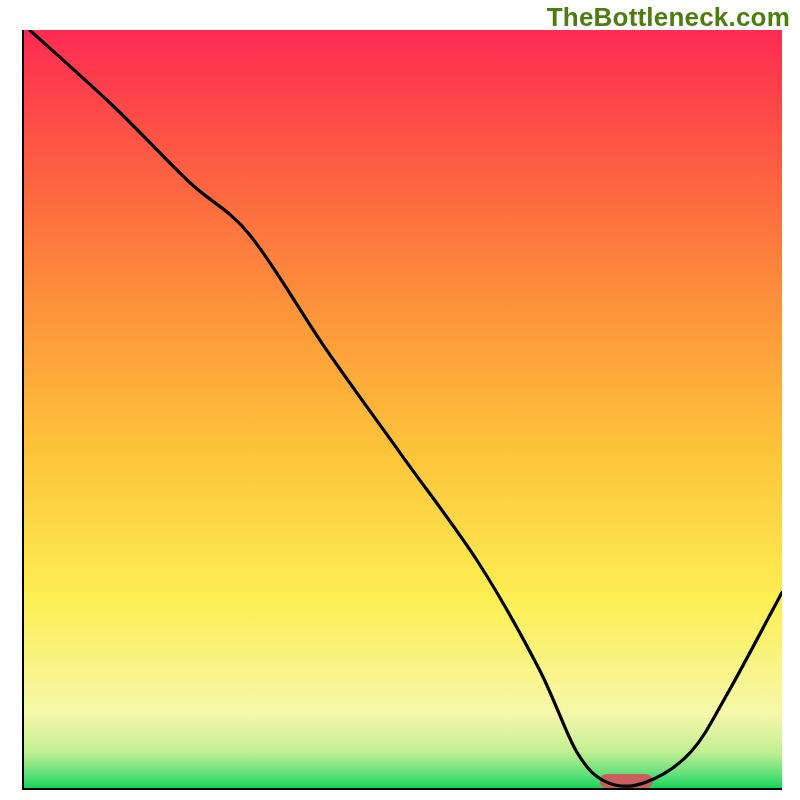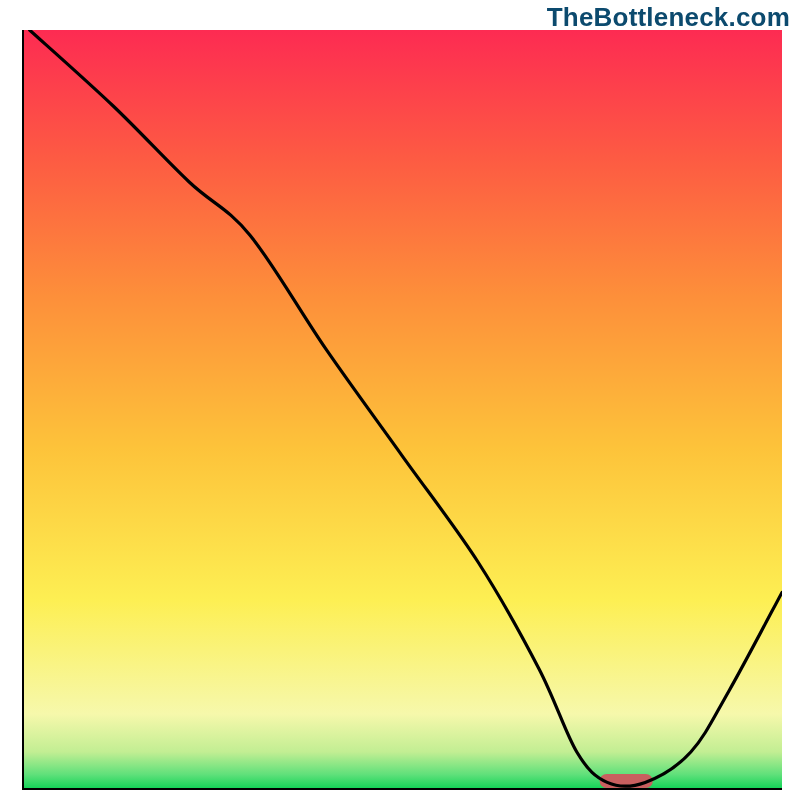--- a/index.html
+++ b/index.html
@@ -14,21 +14,21 @@
     position: relative;
     width: 800px;
     height: 800px;
   }
   .watermark {
     position: absolute;
     top: 2px;
     right: 10px;
     font-size: 26px;
     font-weight: 600;
-    color: #0c4a6e;
+    color: #4d7c0f;
     letter-spacing: 0.2px;
   }
   .plot-wrap {
     position: absolute;
     left: 22px;
     top: 30px;
     width: 760px;
     height: 760px;
   }
   svg {

